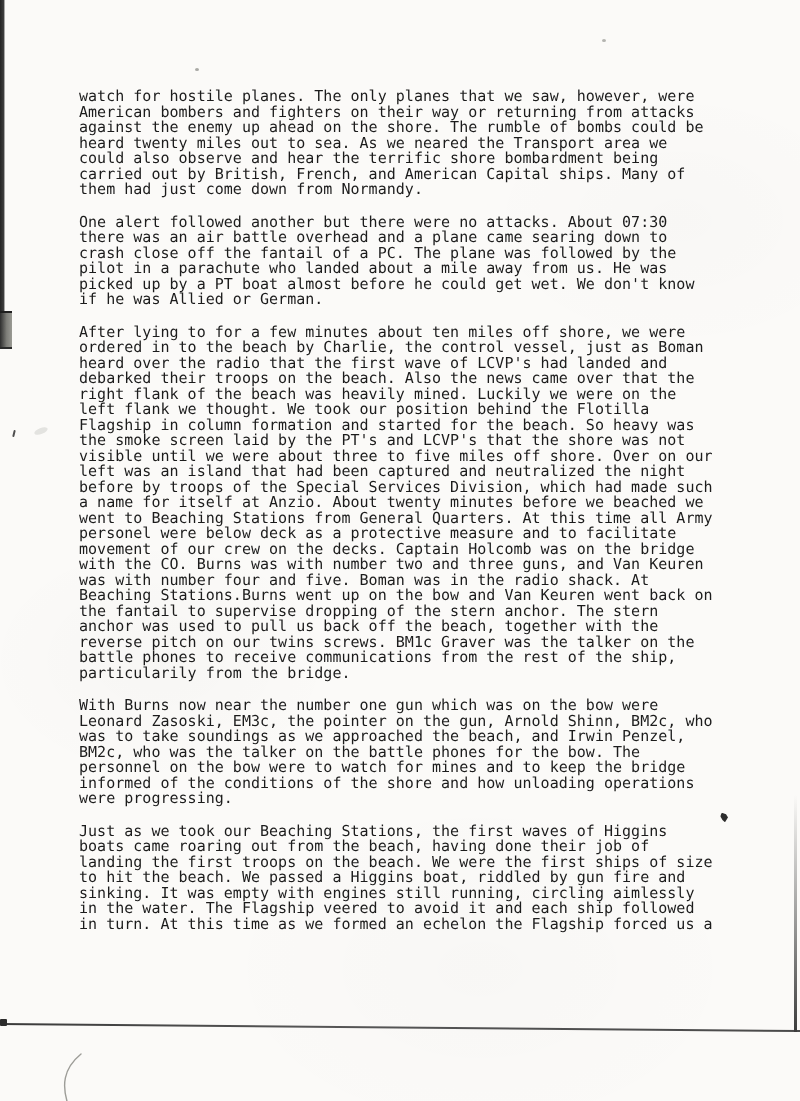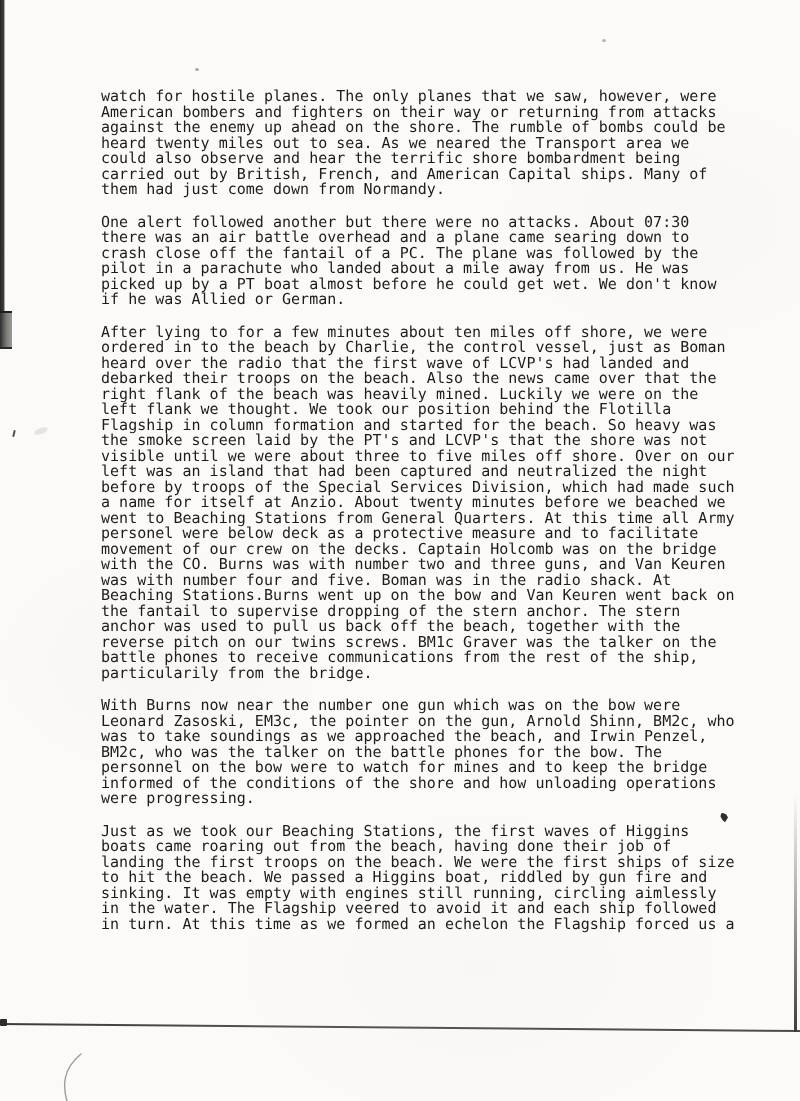--- a/index.html
+++ b/index.html
@@ -14,21 +14,21 @@
     overflow: hidden;
     background:
       radial-gradient(ellipse 300px 200px at 85% 20%, rgba(0,0,0,0.012), transparent 70%),
       radial-gradient(ellipse 260px 180px at 20% 60%, rgba(0,0,0,0.015), transparent 70%),
       radial-gradient(ellipse 400px 260px at 60% 88%, rgba(0,0,0,0.012), transparent 70%),
       #fbfaf8;
     font-family: "DejaVu Sans Mono", "Liberation Mono", monospace;
   }
   .typed-text {
     position: absolute;
-    left: 101px;
+    left: 79px;
     top: 89px;
     color: #1c1c1c;
     font-size: 15px;
     line-height: 15.5px;
     letter-spacing: 0.02px;
     text-rendering: geometricPrecision;
   }
   .typed-text p {
     margin: 0 0 17px 0;
     white-space: pre;

